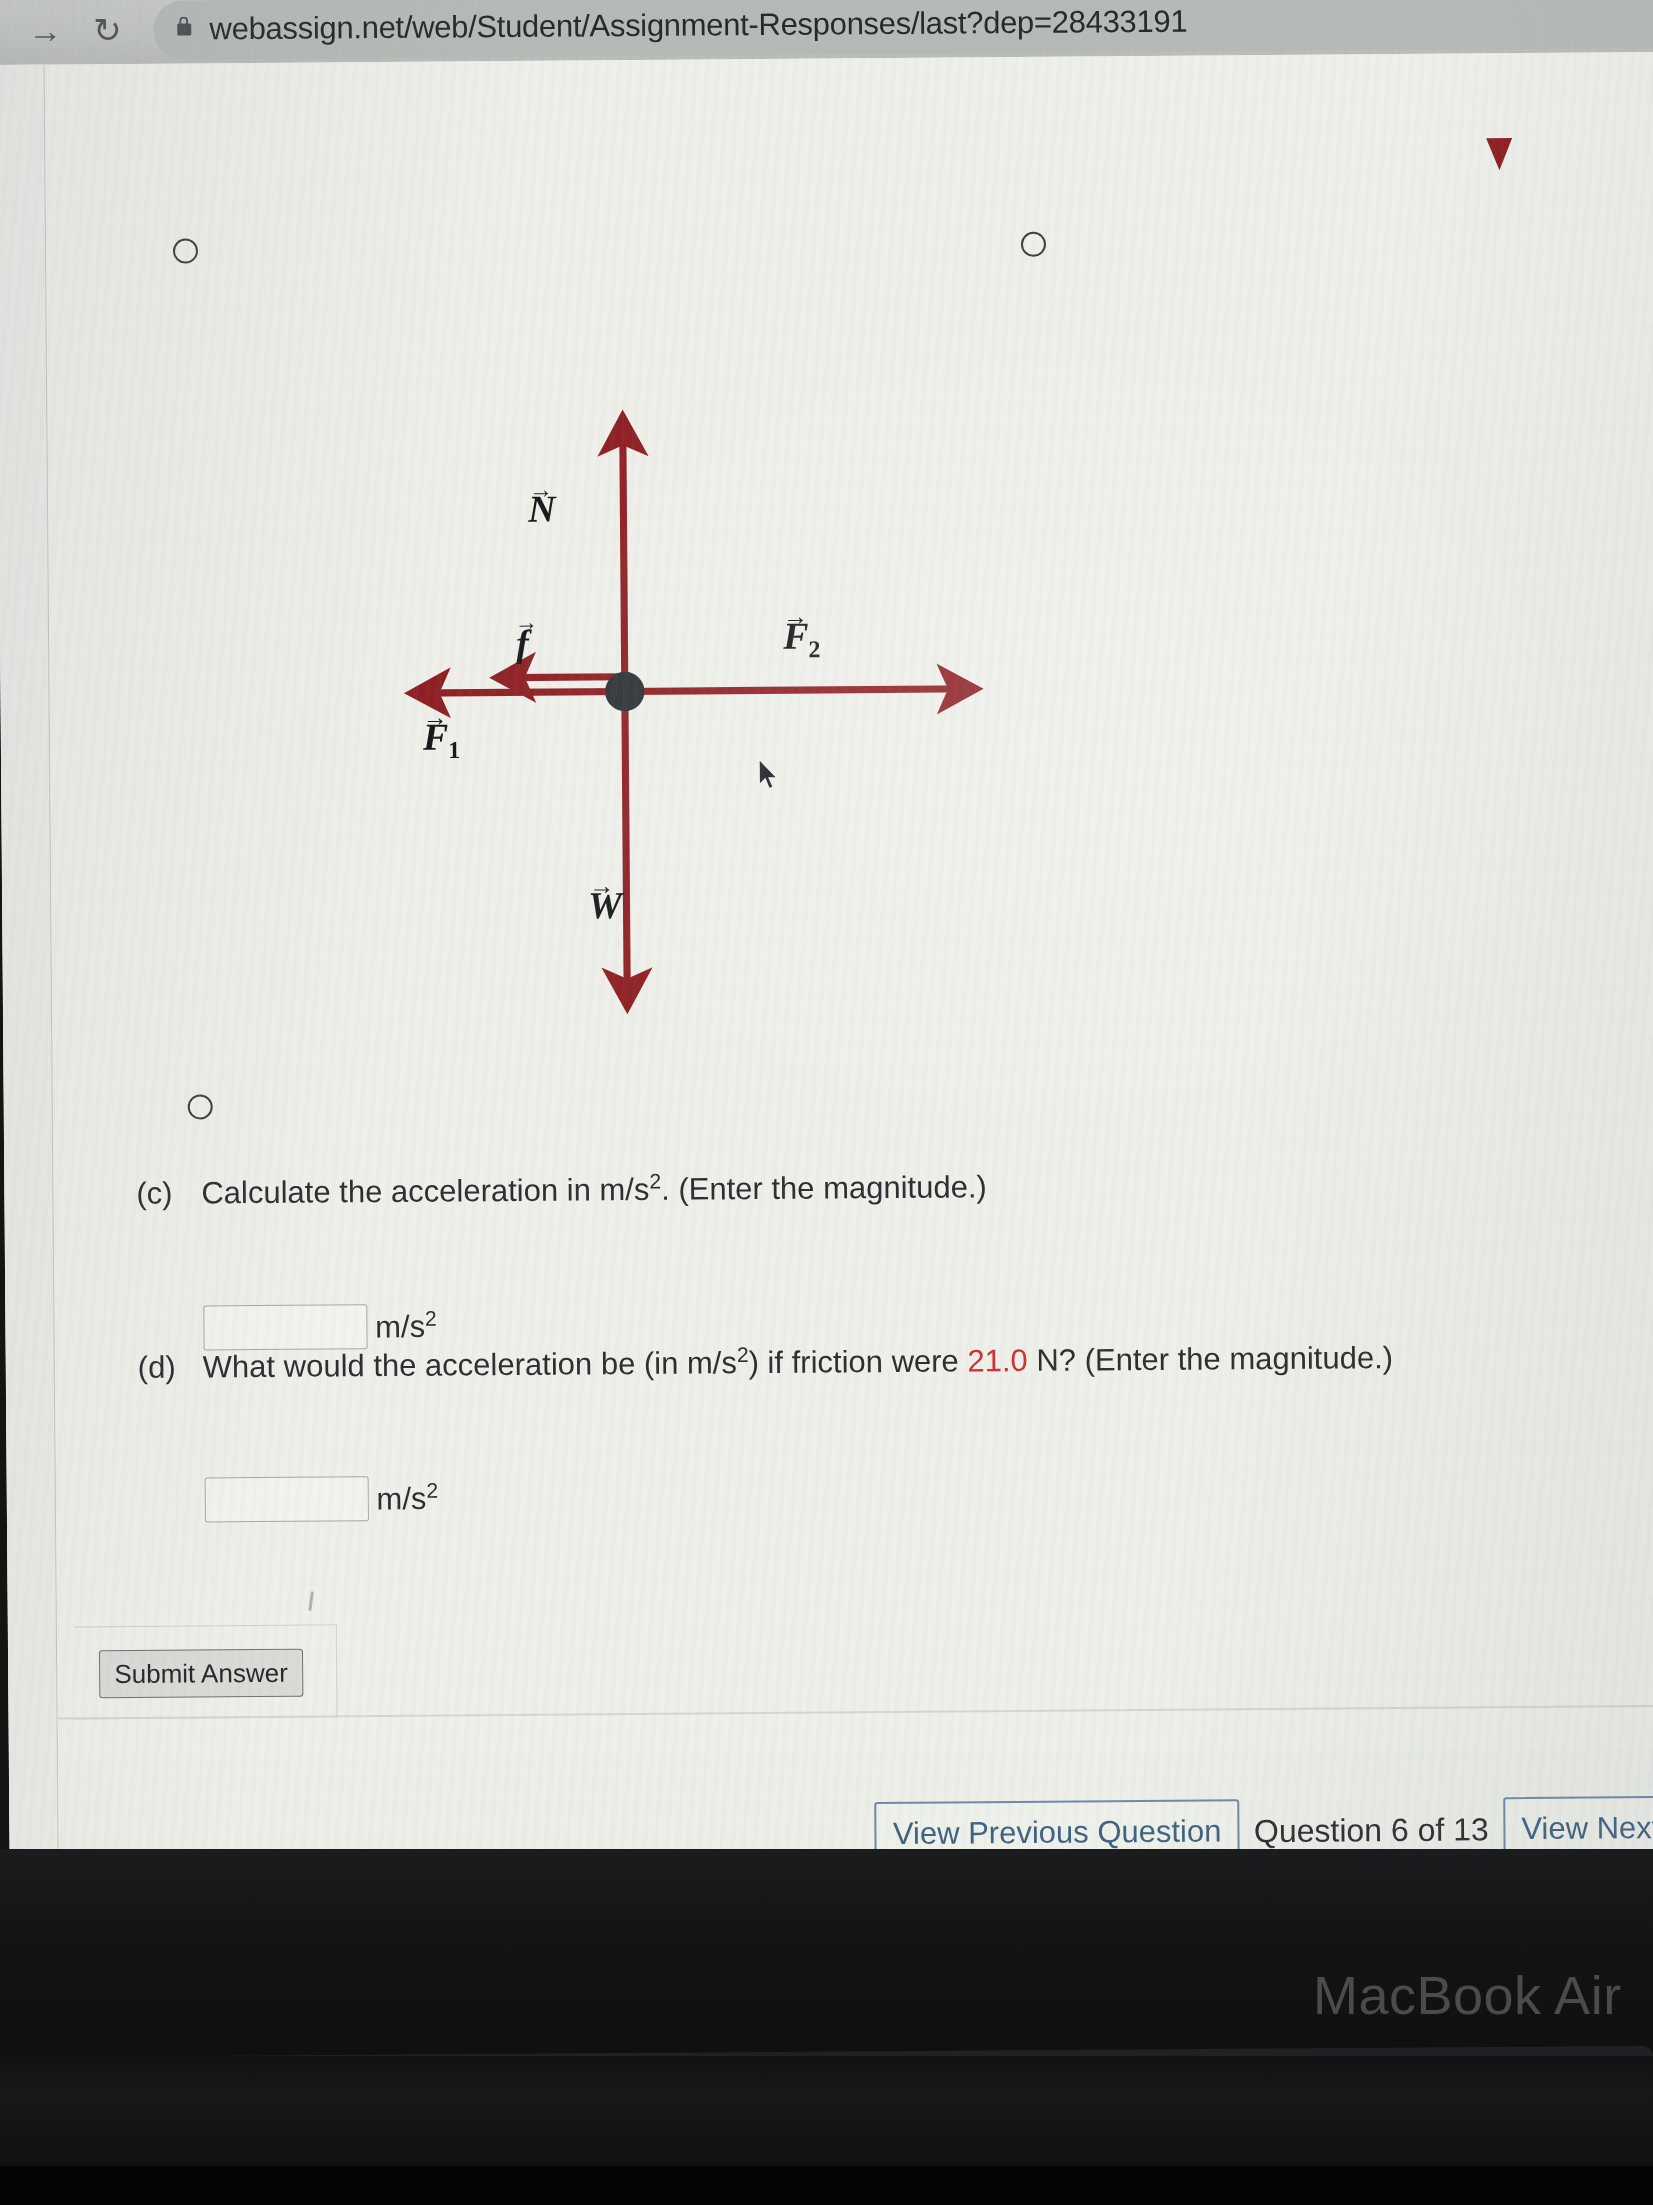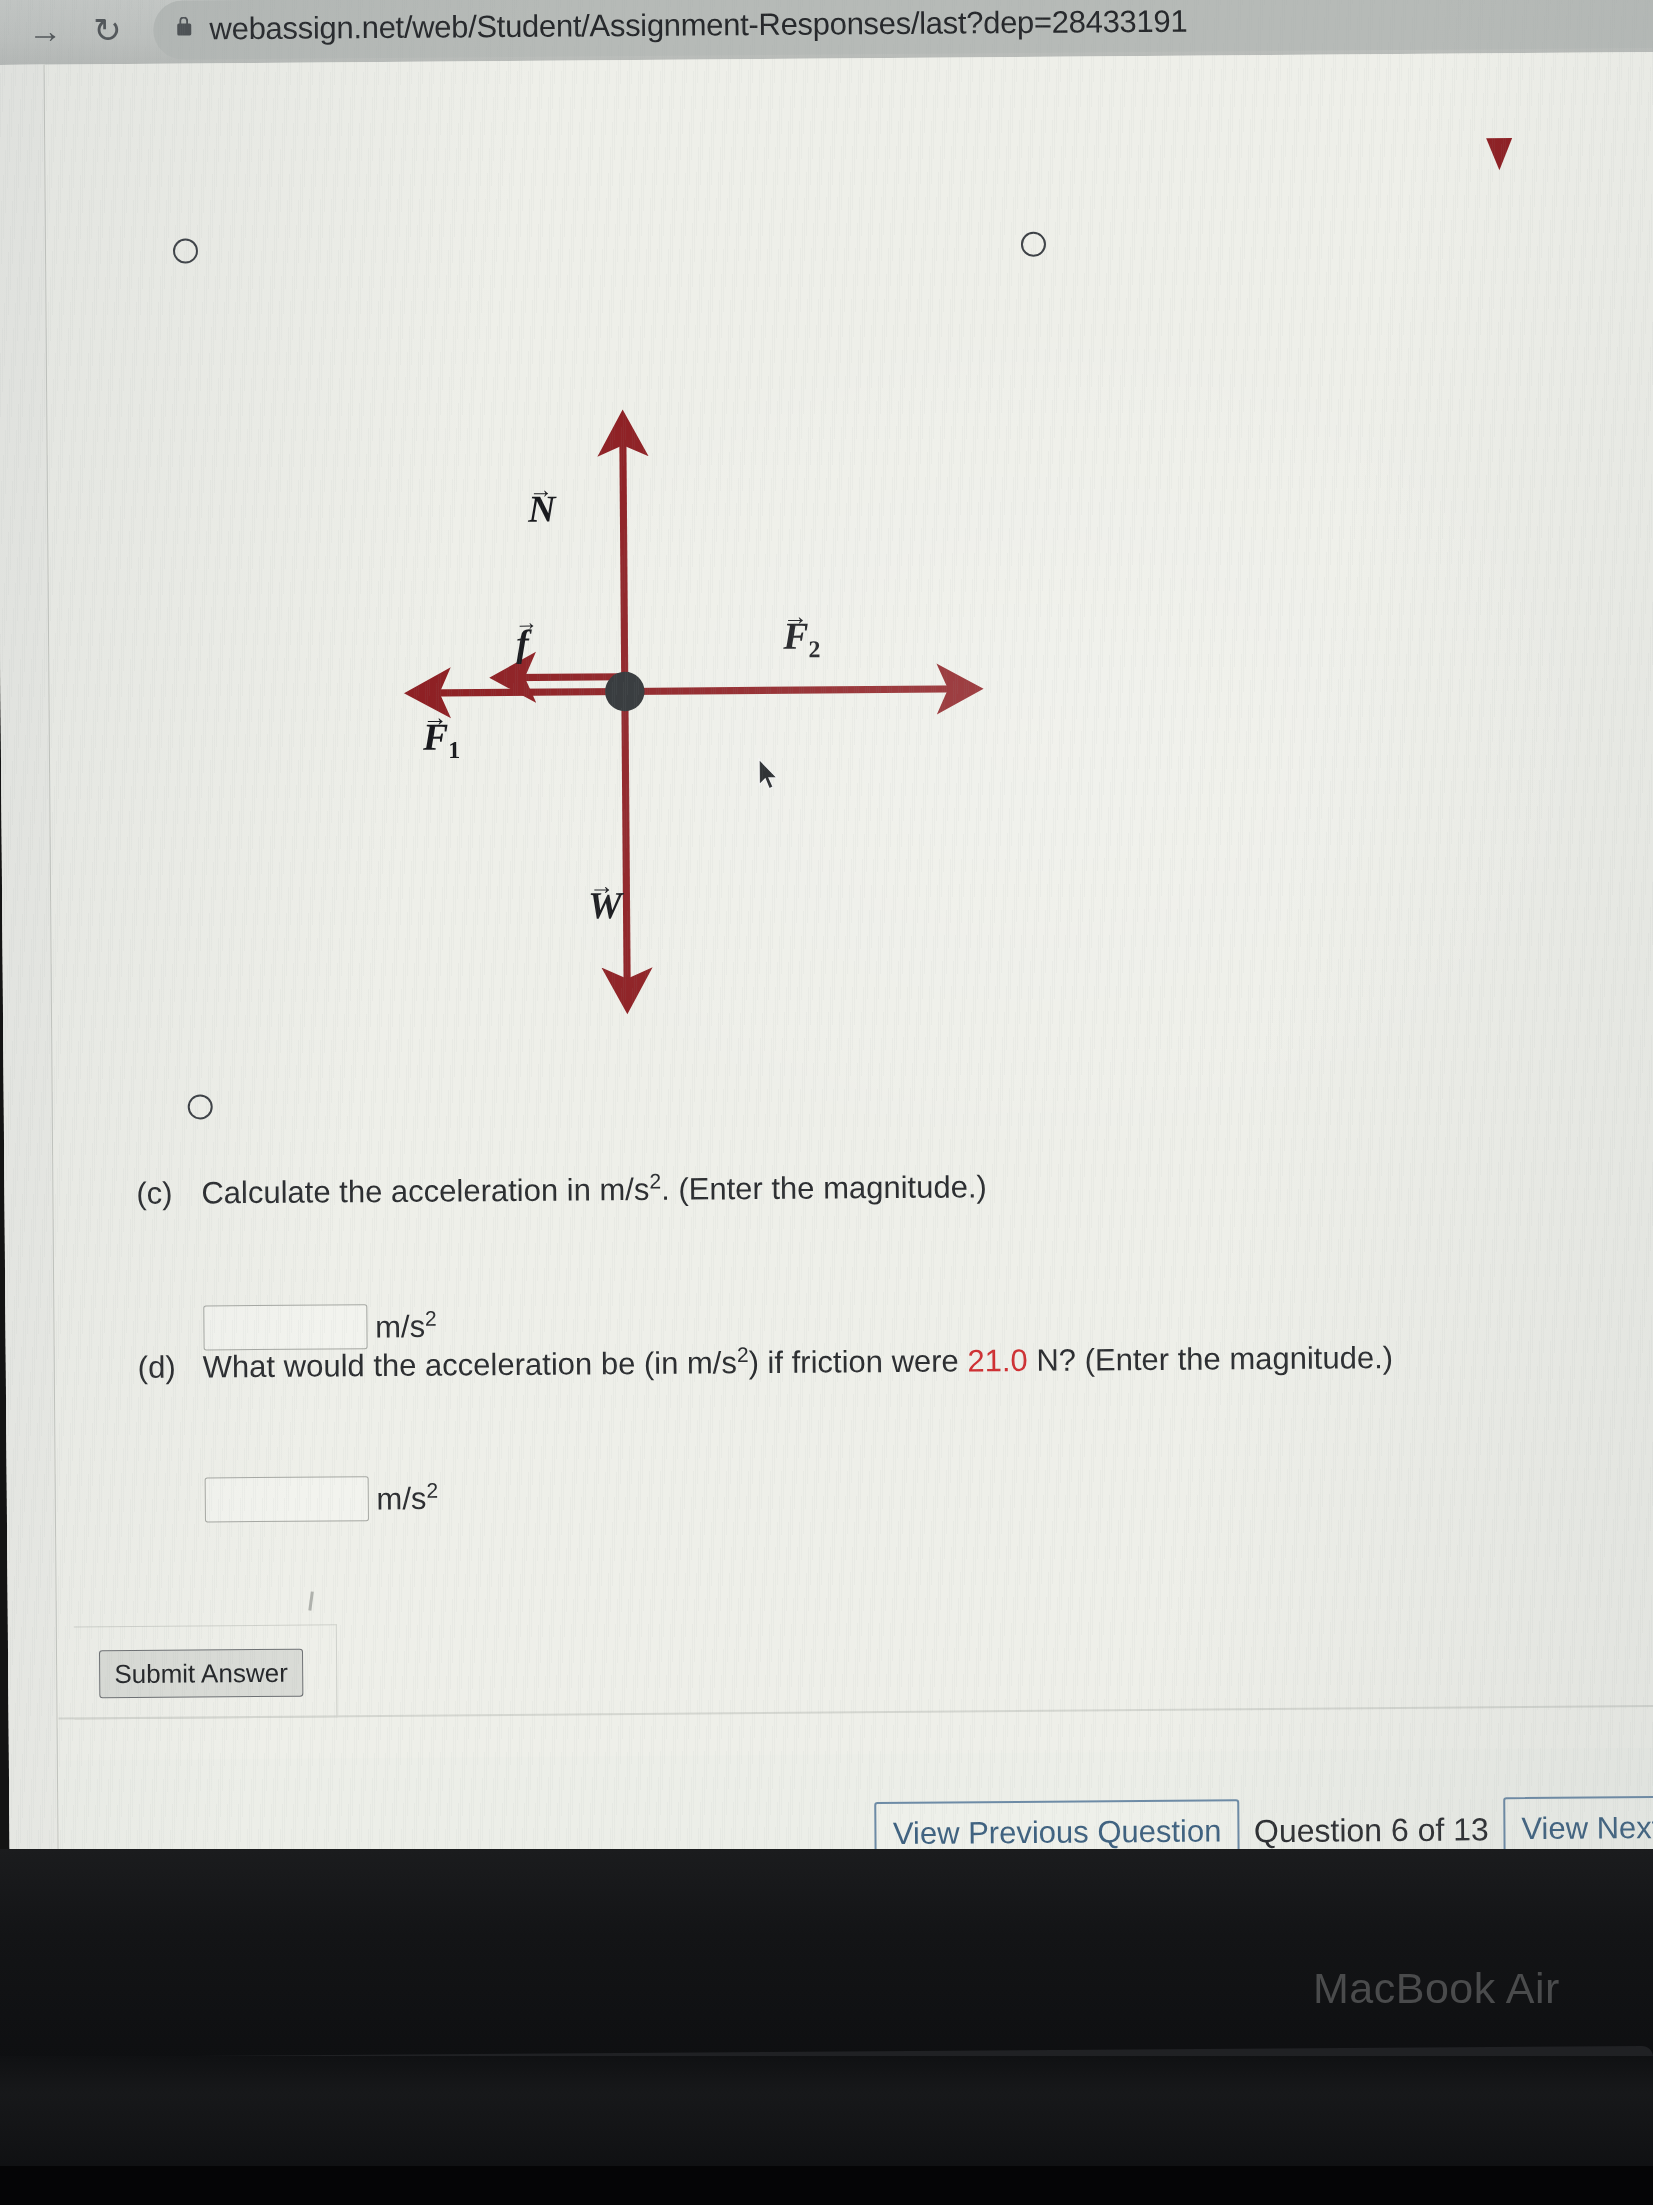--- a/index.html
+++ b/index.html
@@ -299,21 +299,21 @@
     left: 0;
     top: 1849px;
     width: 1654px;
     height: 219px;
     background: linear-gradient(180deg,#1b1c1e 0%,#131416 40%,#0e0f11 100%);
   }
   #macbook-air {
     position: absolute;
     left: 1313px;
     top: 1964px;
-    font-size: 43px;
+    font-size: 54px;
     color: #4a4b4c;
     letter-spacing: 0.5px;
     font-family: "Liberation Sans", sans-serif;
     user-select:none;
   }
   #deck {
     position: absolute;
     left: 0;
     top: 2056px;
     width: 1654px;

